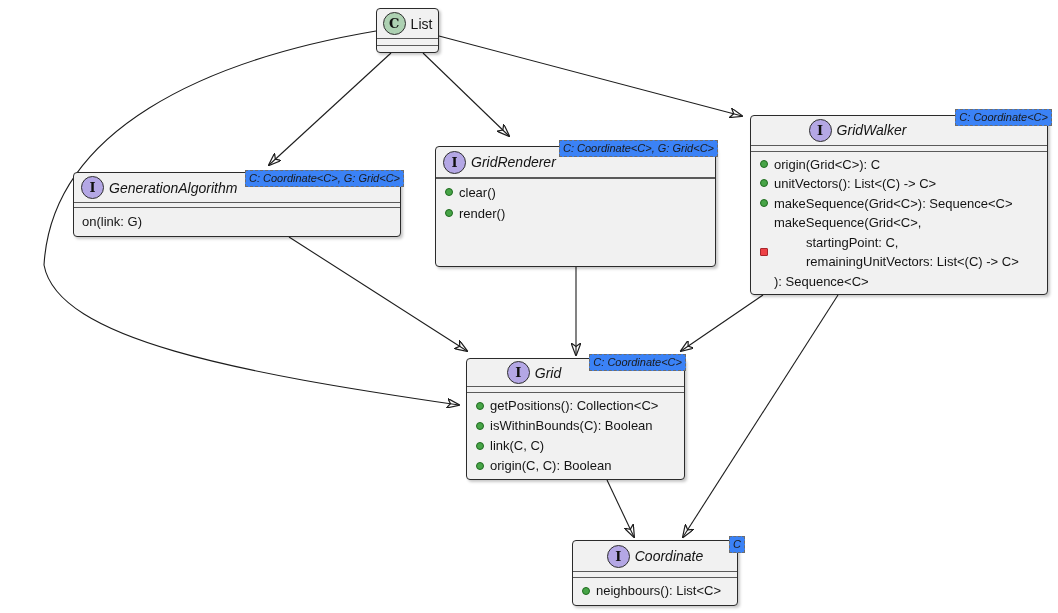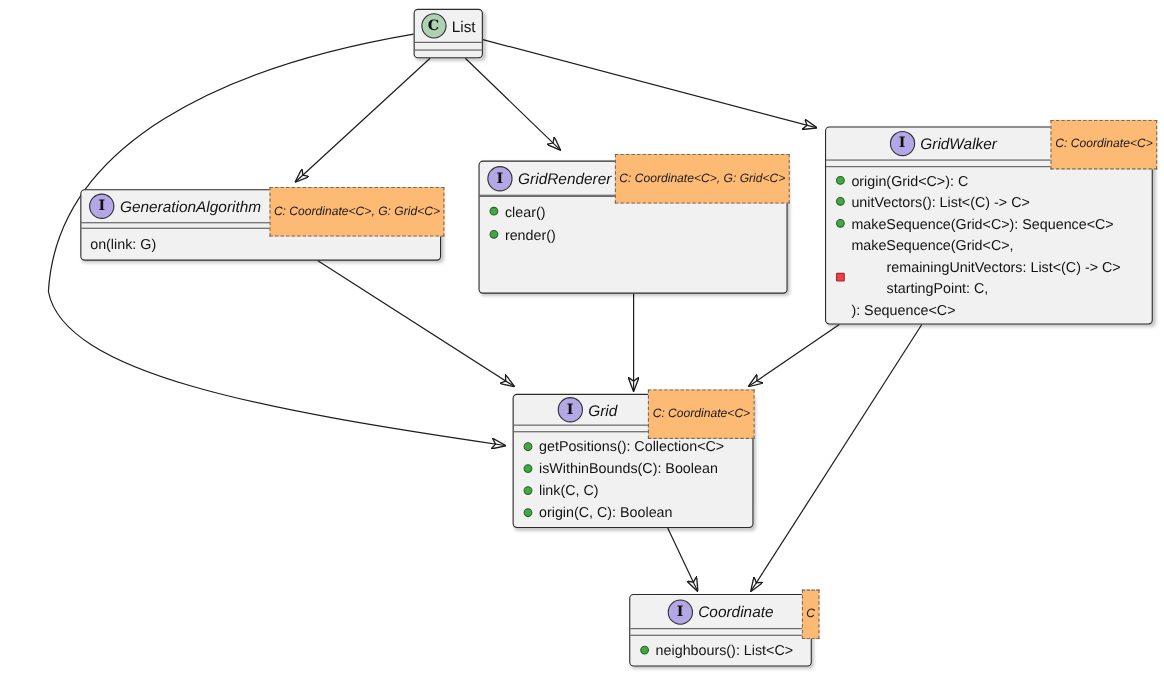--- a/index.html
+++ b/index.html
@@ -42,22 +42,22 @@
   .member-block{position:relative;padding-left:17px;}
   .vis{
     position:absolute;left:3px;top:50%;margin-top:-4.5px;
     width:8px;height:8px;border-radius:50%;box-sizing:border-box;
   }
   .vis-method{background:#47A447;border:1px solid #1e6b1e;}
   .vis-field{background:#ffffff;border:1.6px solid #2E8B2E;}
   .vis-private{background:#EE4247;border:1px solid #A8262C;border-radius:1px;}
   .tight{line-height:19.5px;}
   .generic{
-    position:absolute;background:#fdba74;border:1px dashed #6d6d6d;
-    font-size:11px;font-style:italic;padding:15px 3px;line-height:13px;white-space:nowrap;
+    position:absolute;background:#3b82f6;border:1px dashed #6d6d6d;
+    font-size:11px;font-style:italic;padding:1px 3px;line-height:13px;white-space:nowrap;
     color:#1a1a1a;z-index:3;
   }
 
   
   .box-main{left:376px;top:8px;width:63px;height:45px;}
   .box-genalg{left:73px;top:172px;width:328px;height:65px;}
   .box-gridrenderer{left:435px;top:146px;width:281px;height:121px;}
   .box-gridwalker{left:750px;top:115px;width:298px;height:180px;}
   .box-grid{left:466px;top:358px;width:219px;height:122px;}
   .box-coordinate{left:572px;top:540px;width:166px;height:66px;}
@@ -173,22 +173,22 @@
         <span class="vis vis-method"></span>
         <span>unitVectors(): List&lt;(C) -&gt; C&gt;</span>
       </div>
       <div class="member tight">
         <span class="vis vis-method"></span>
         <span>makeSequence(Grid&lt;C&gt;): Sequence&lt;C&gt;</span>
       </div>
       <div class="member-block">
         <span class="vis vis-private"></span>
         <div class="mline">makeSequence(Grid&lt;C&gt;,</div>
+        <div class="mline ind">startingPoint: C,</div>
         <div class="mline ind">remainingUnitVectors: List&lt;(C) -&gt; C&gt;</div>
-        <div class="mline ind">startingPoint: C,</div>
         <div class="mline">): Sequence&lt;C&gt;</div>
       </div>
     </div>
   </div>
 
   <div class="uml-box box-grid">
     <div class="generic gen-grid">C: Coordinate&lt;C&gt;</div>
     <div class="uml-title center">
       <span class="badge badge-interface">
           <span>I</span>

